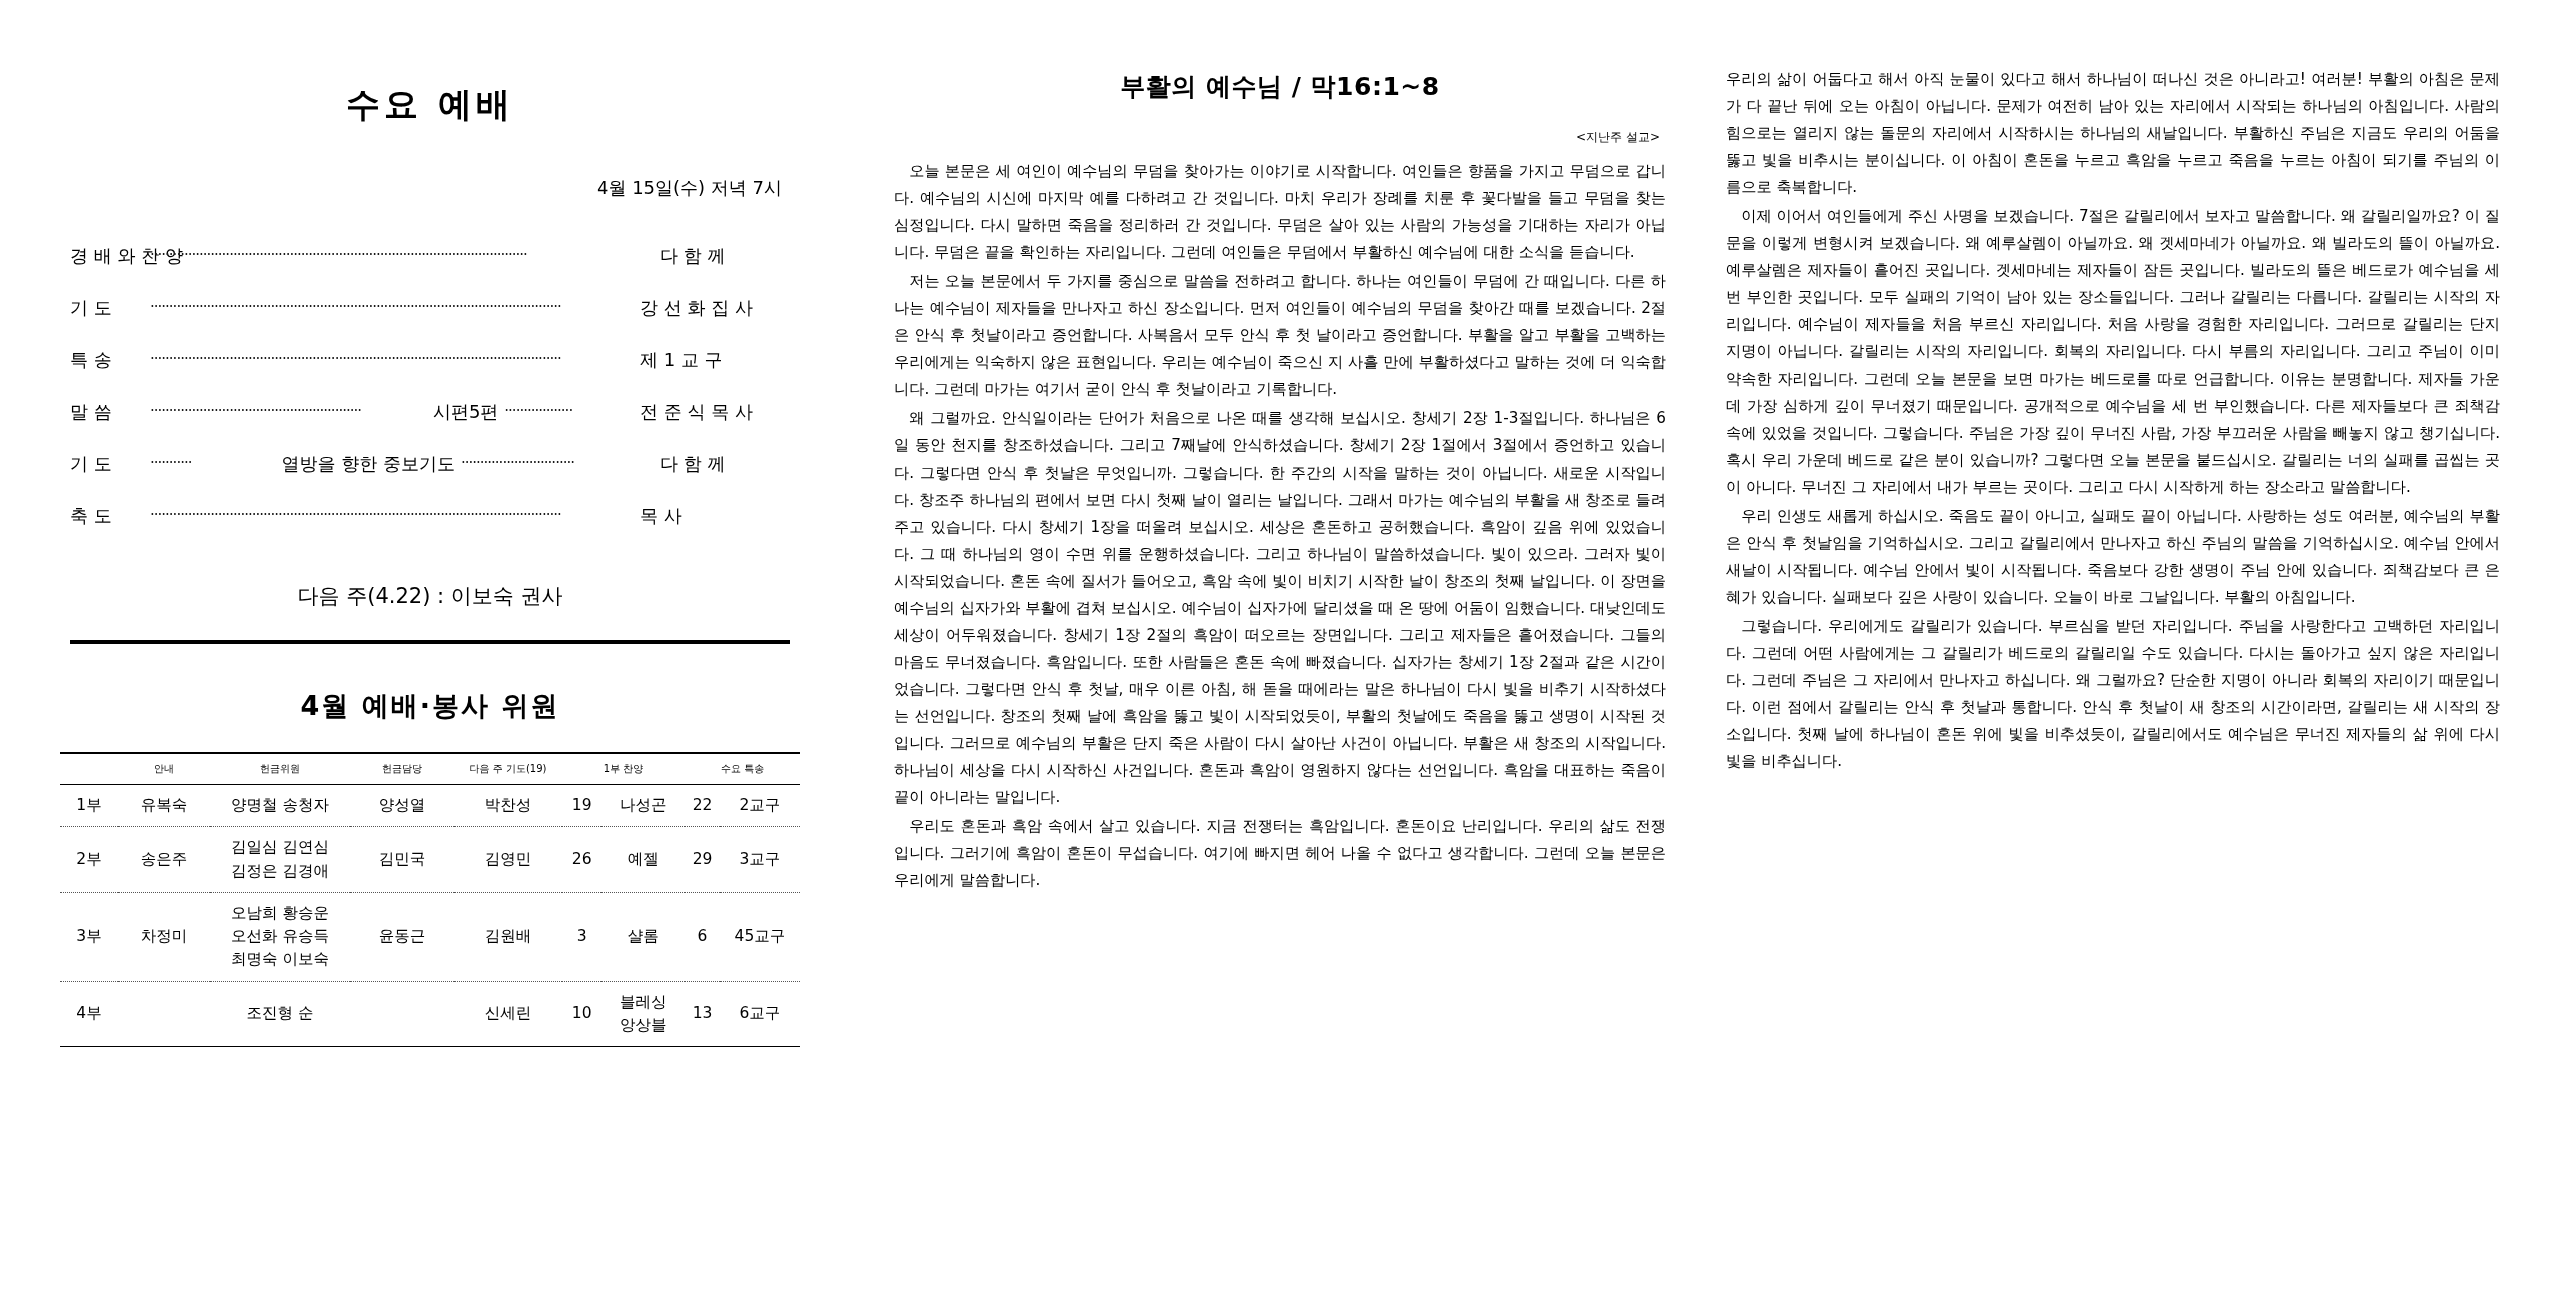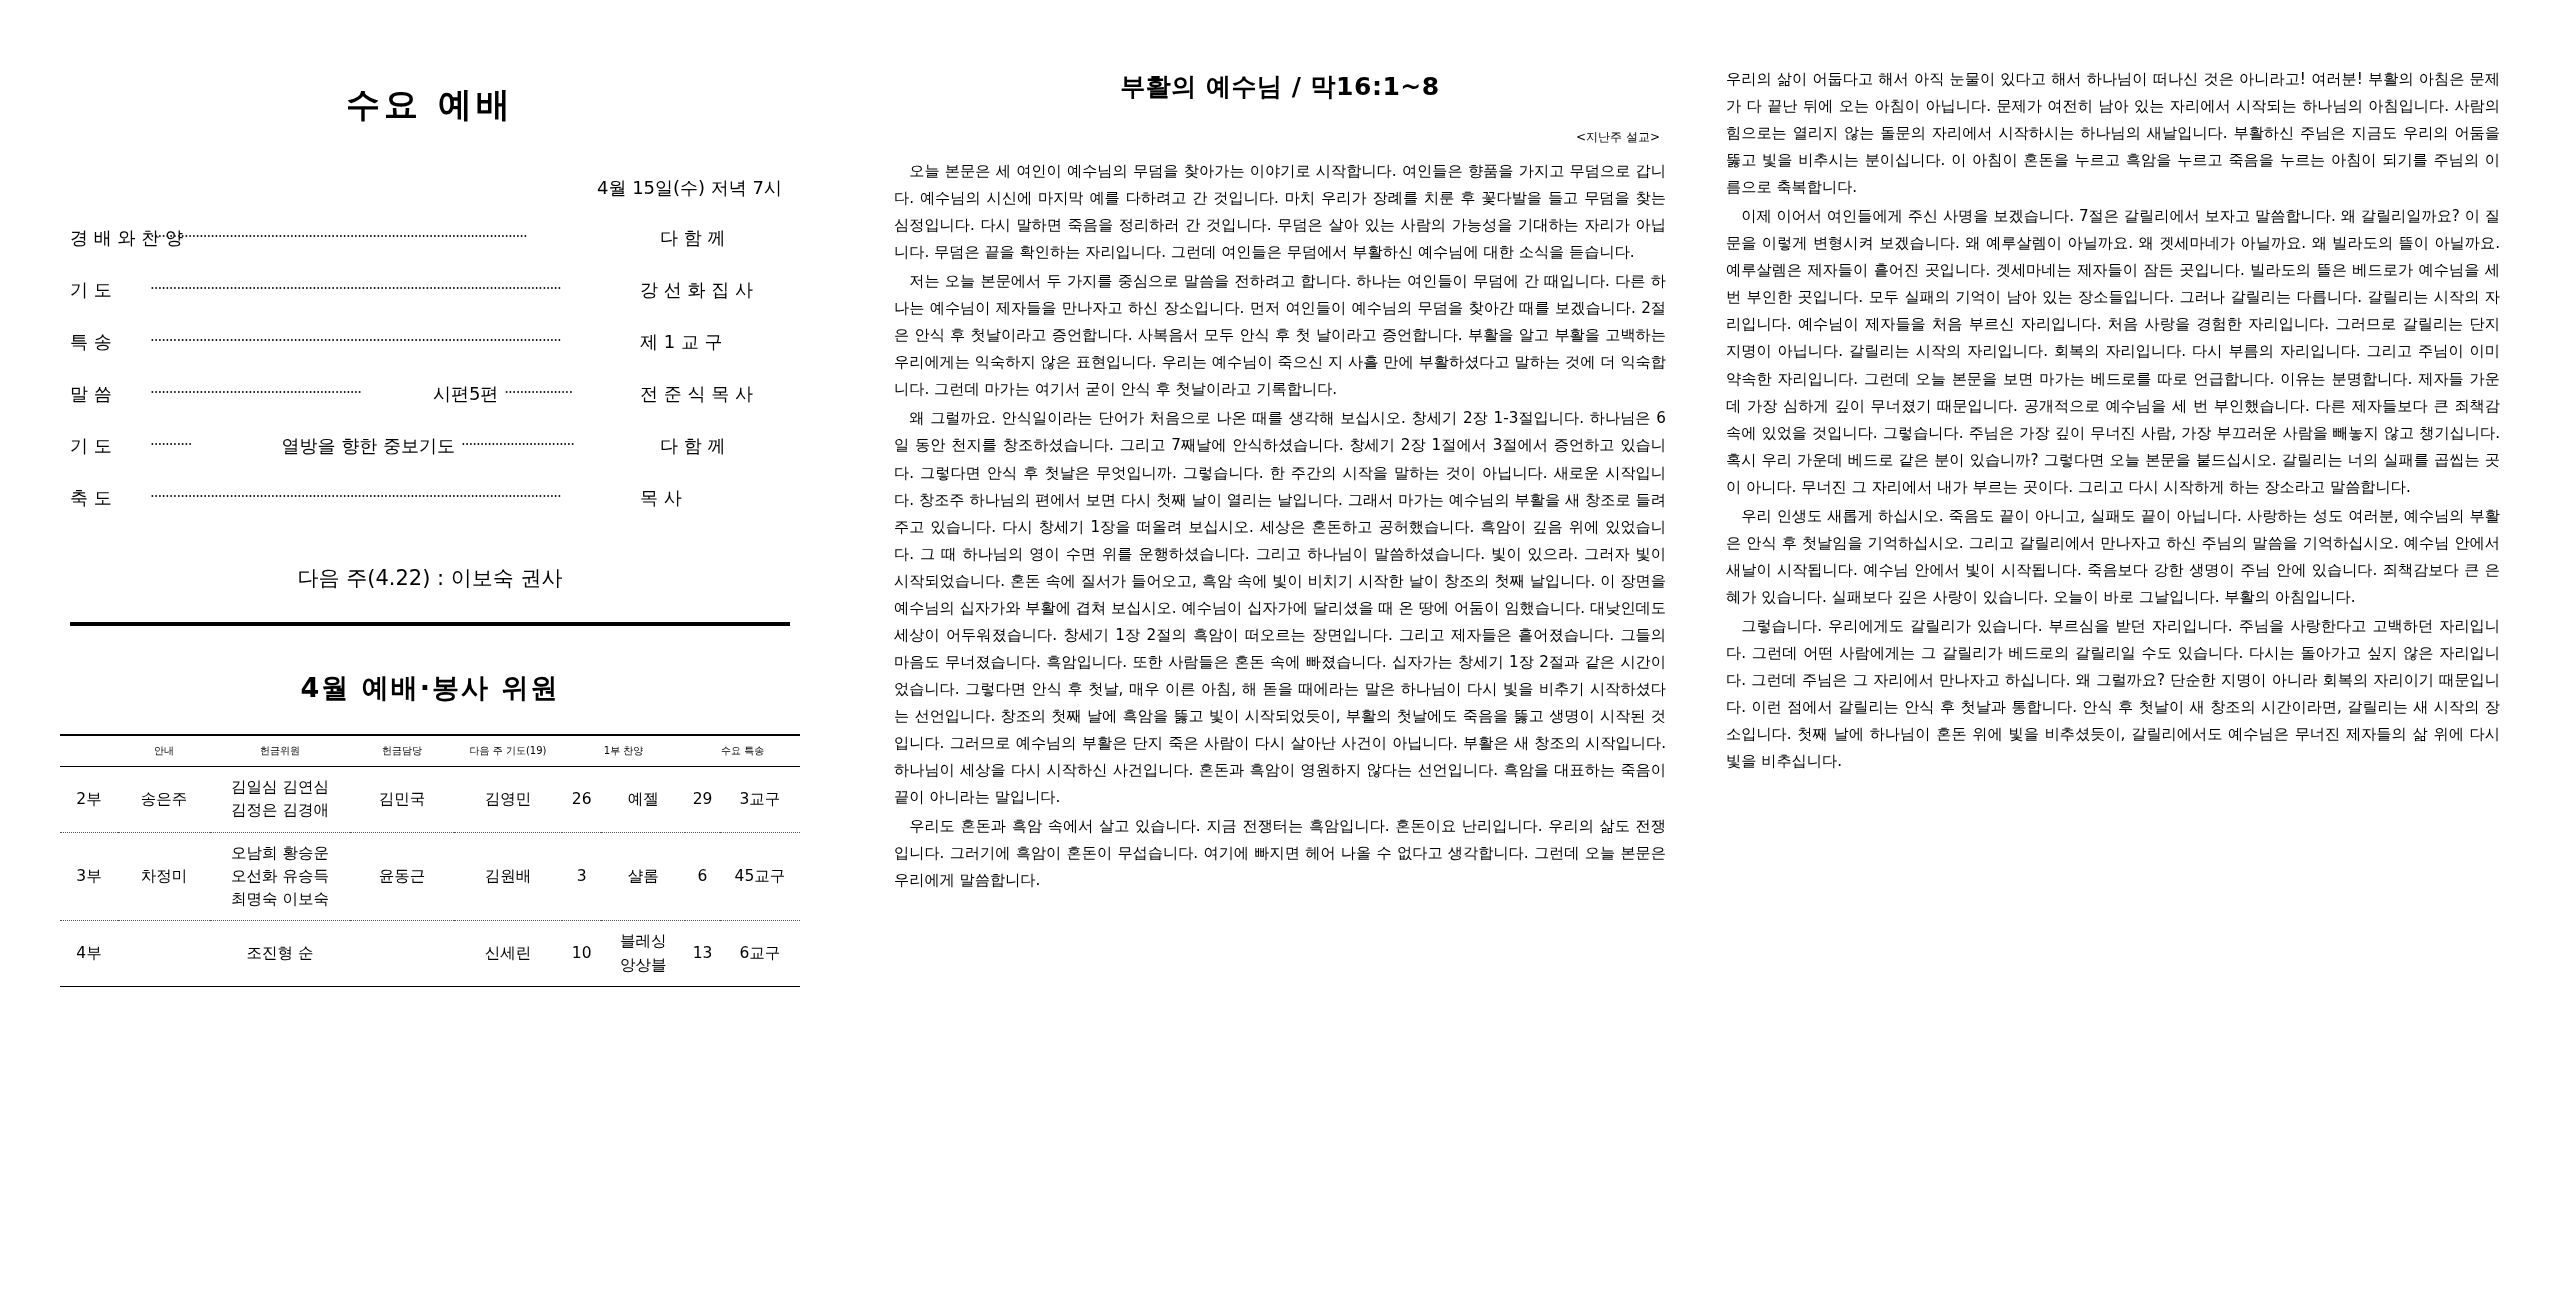--- a/index.html
+++ b/index.html
@@ -31,21 +31,21 @@
     font-size: 34px;
     font-weight: bold;
     letter-spacing: 4px;
     margin-top: 42px;
     margin-bottom: 48px;
   }
   .worship-datetime {
     text-align: right;
     font-size: 18px;
     padding-right: 18px;
-    margin-bottom: 26px;
+    margin-bottom: 44px;
   }
   .order-list {
     margin: 0 10px;
   }
   .order-row {
     display: flex;
     align-items: baseline;
     font-size: 18px;
     margin-bottom: 28px;
     white-space: nowrap;
@@ -247,20 +247,31 @@
           <th class="col-idx"></th>
           <th class="col-guide">안내</th>
           <th class="col-offering">헌금위원</th>
           <th class="col-charge">헌금담당</th>
           <th class="col-prayer">다음 주 기도(19)</th>
           <th class="col-praise" colspan="2">1부 찬양</th>
           <th class="col-special" colspan="2">수요 특송</th>
         </tr>
       </thead>
       <tbody>
+        <tr>
+          <td>1부</td>
+          <td>유복숙</td>
+          <td class="cell-multi">양명철 송청자</td>
+          <td>양성열</td>
+          <td>박찬성</td>
+          <td>19</td>
+          <td>나성곤</td>
+          <td>22</td>
+          <td>2교구</td>
+        </tr>
         <tr>
           <td>2부</td>
           <td>송은주</td>
           <td class="cell-multi" style="white-space: pre-line;">김일심 김연심
 김정은 김경애</td>
           <td>김민국</td>
           <td>김영민</td>
           <td>26</td>
           <td>예젤</td>
           <td>29</td>

